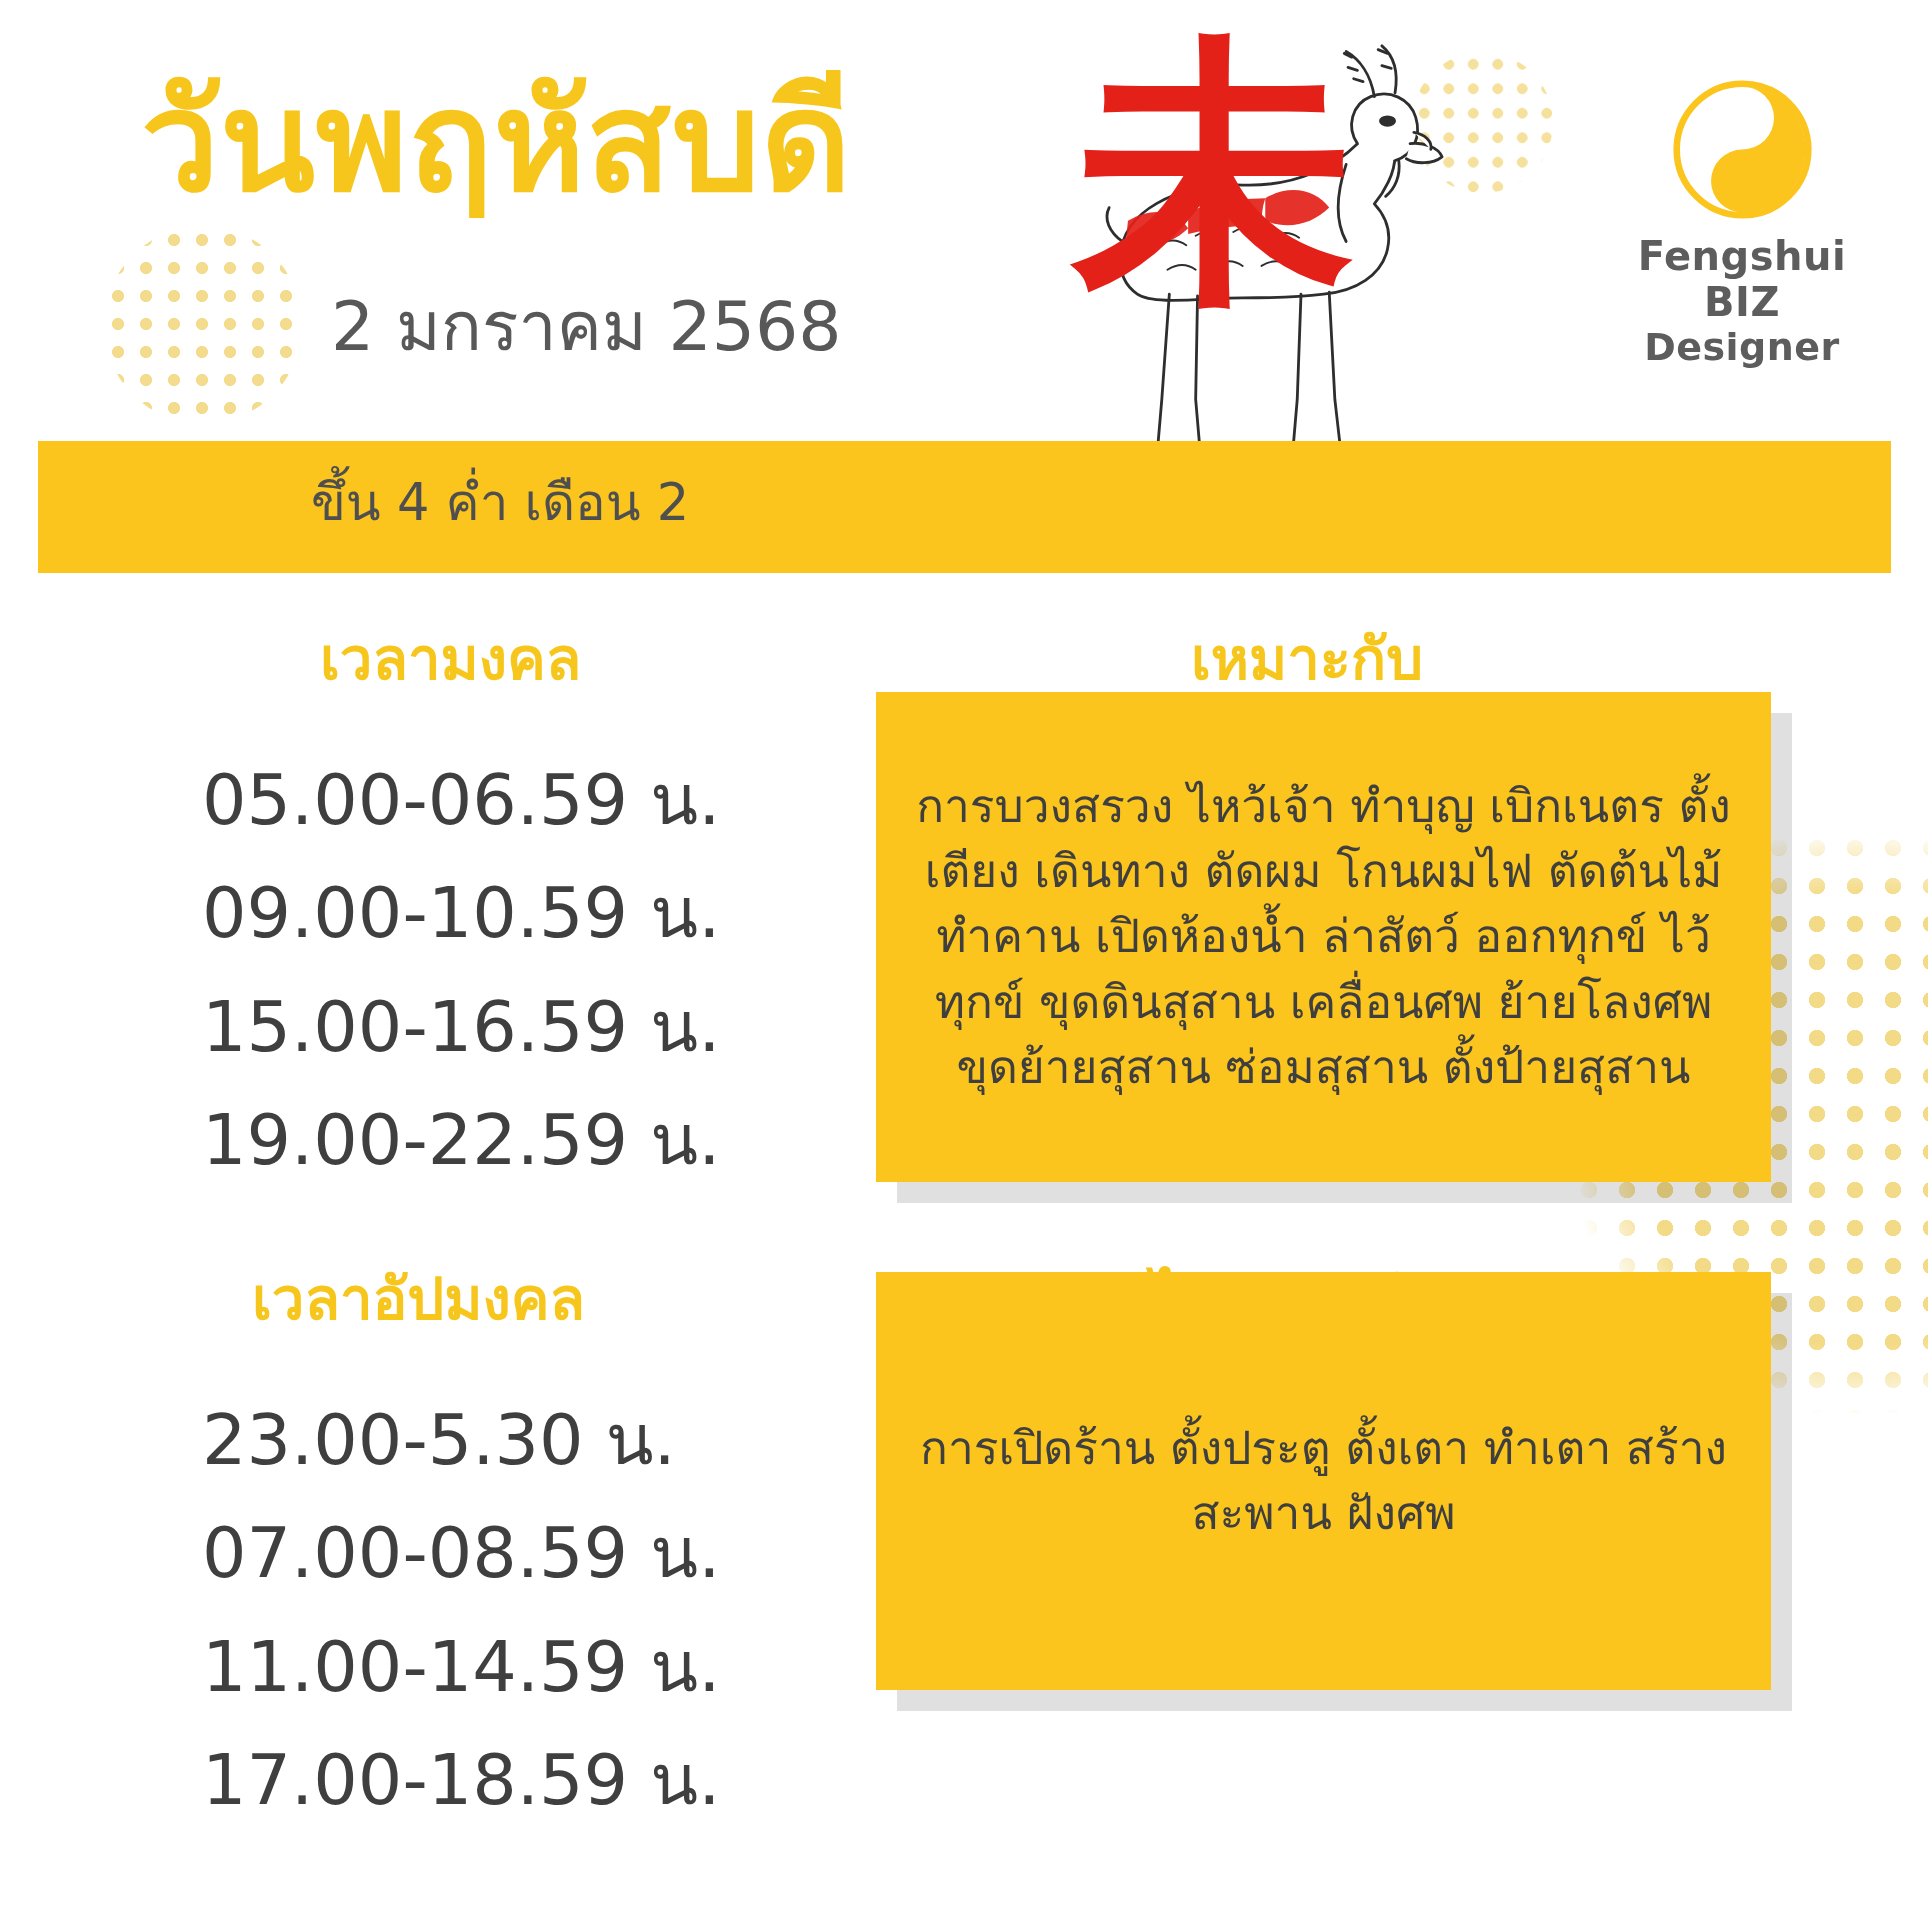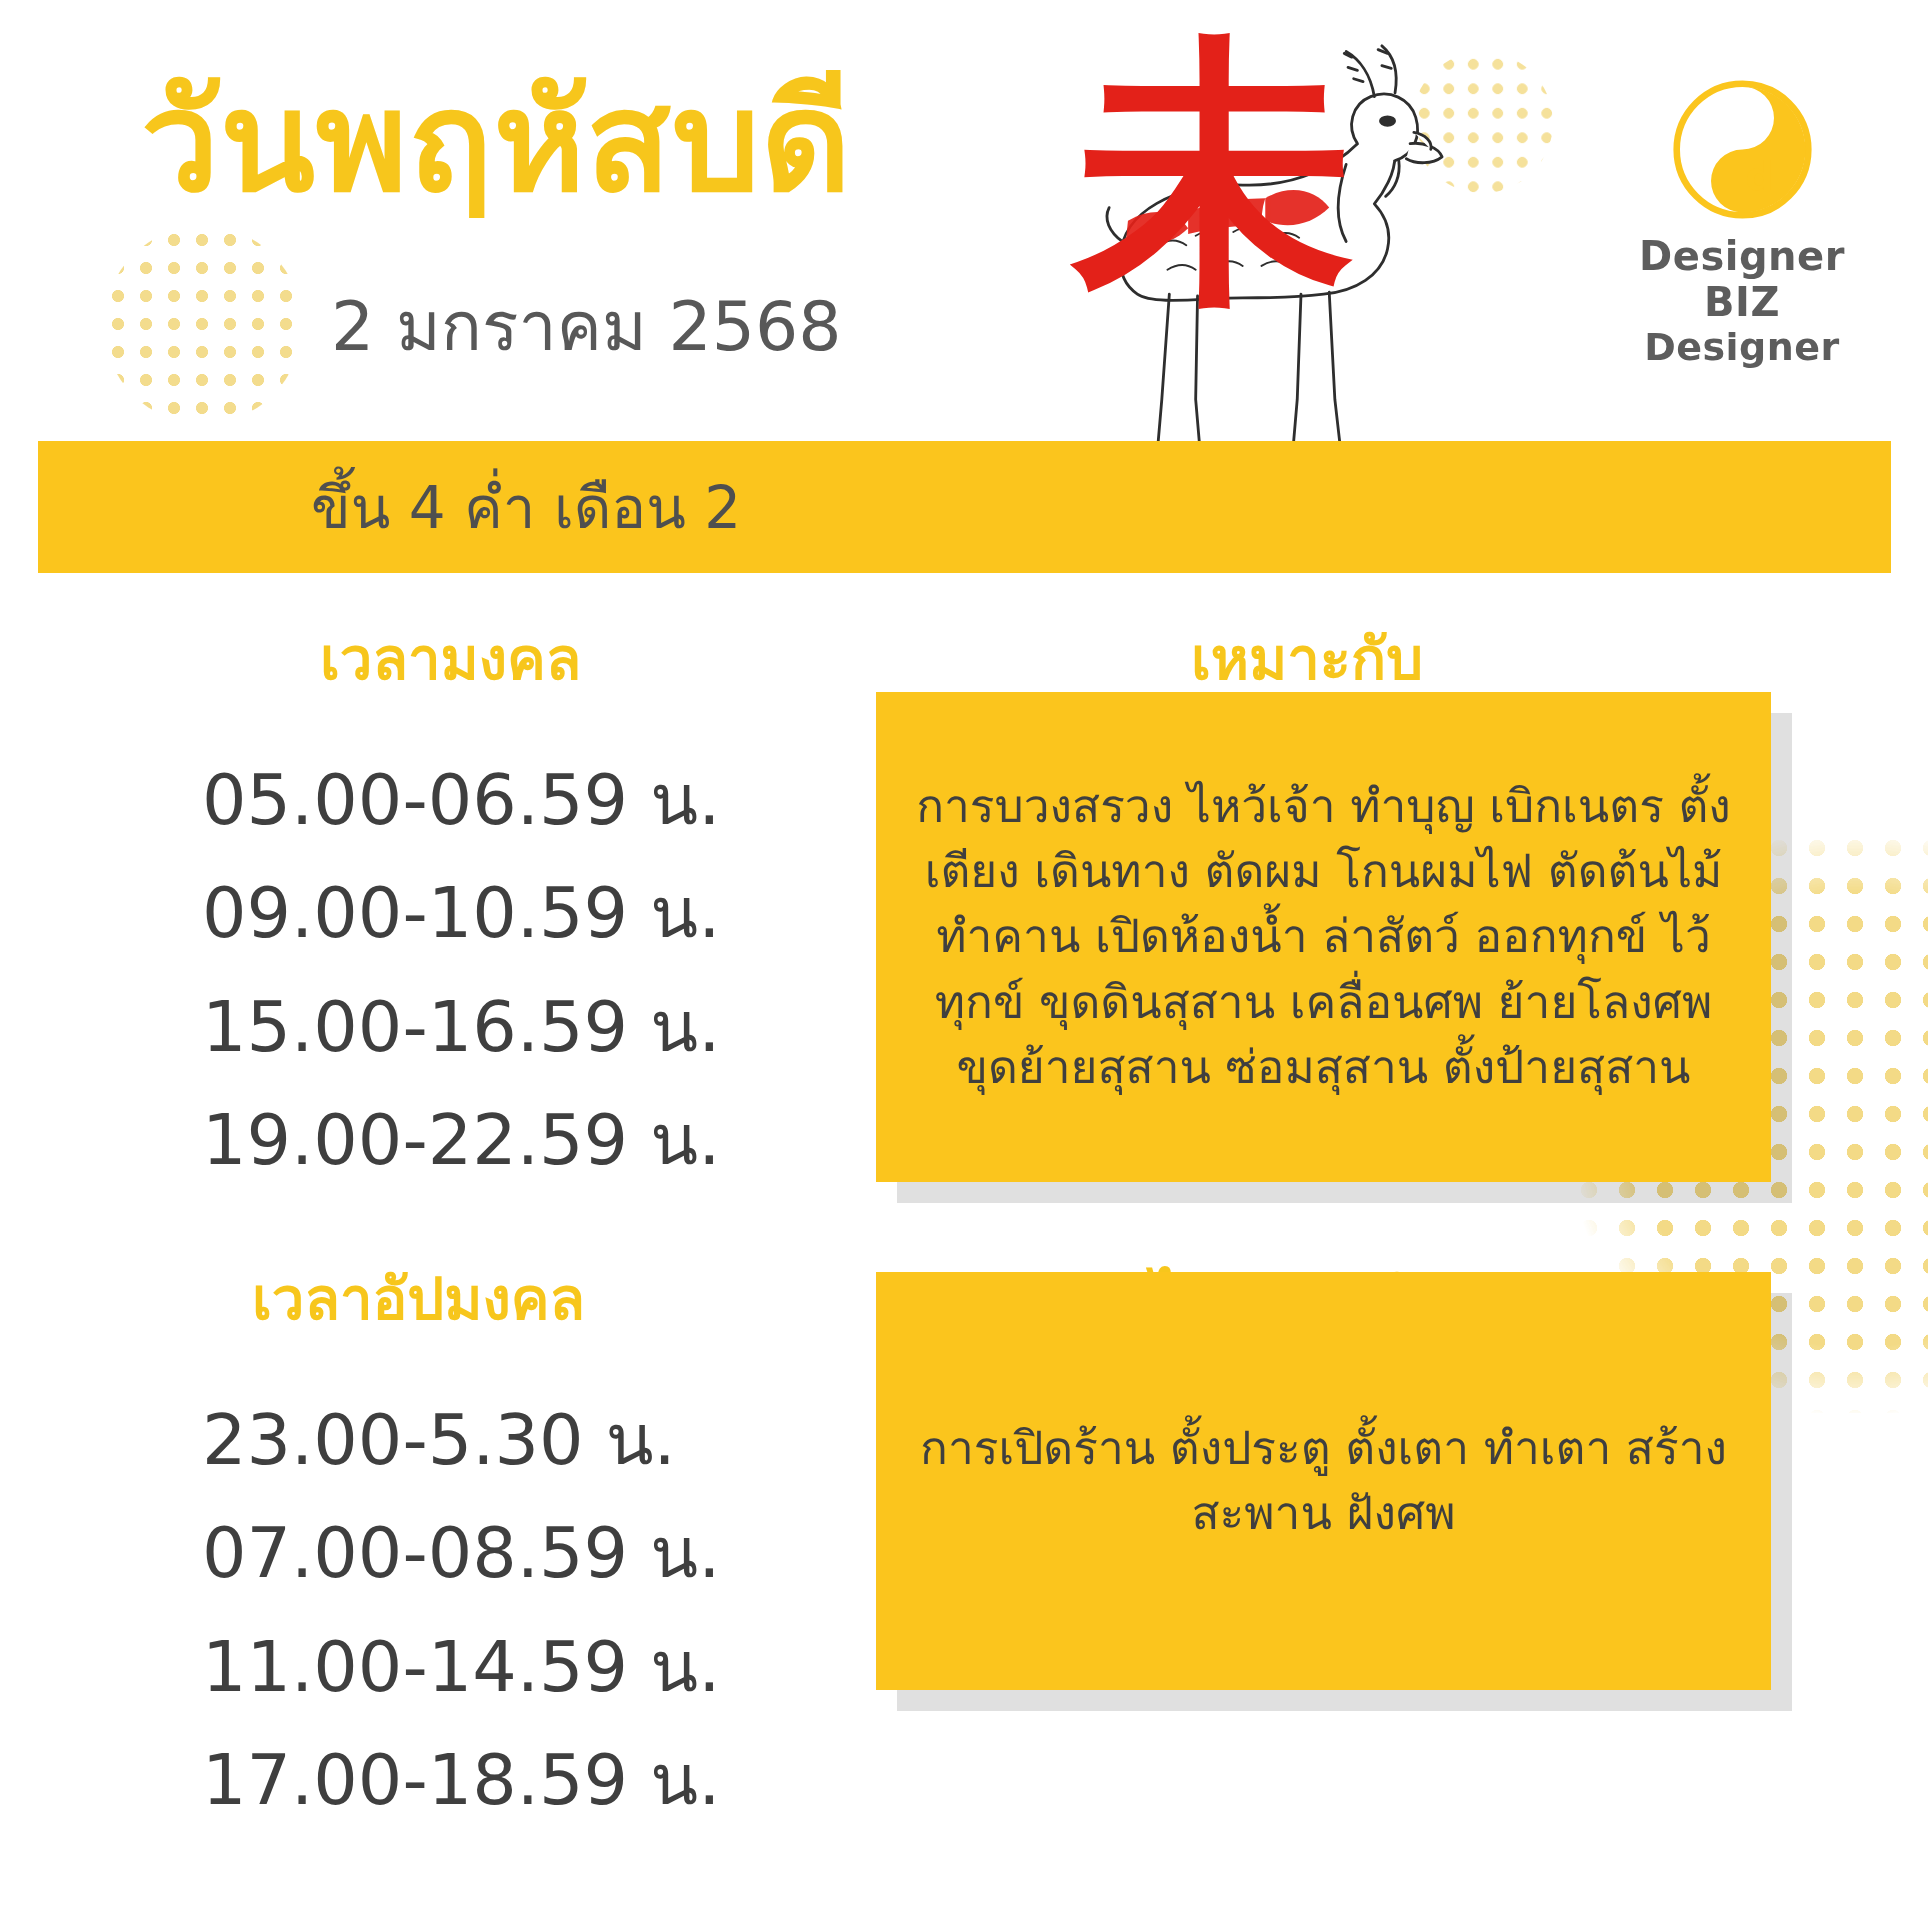--- a/index.html
+++ b/index.html
@@ -133,21 +133,21 @@
     left: 38px;
     top: 441px;
     width: 1853px;
     height: 132px;
     background: #fbc51d;
   }
   .band-text {
     position: absolute;
     left: 311px;
     top: 461px;
-    font-size: 58px;
+    font-size: 51px;
     color: #4f4f4f;
     white-space: nowrap;
   }
 
   
   .col-head {
     position: absolute;
     font-size: 58px;
     color: #f7c61c;
     font-weight: bold;
@@ -267,21 +267,21 @@
 
   <div class="logo">
     <div class="logo-mark">
       <svg viewBox="0 0 150 150" width="141" height="141">
         <circle cx="75" cy="75" r="70" fill="none" stroke="#fbc51d" stroke-width="7"></circle>
         <path d="M75 8 a67 67 0 0 1 0 134 a33.5 33.5 0 0 1 0 -67 a33.5 33.5 0 0 0 0 -67" fill="#fbc51d"></path>
         <text x="58" y="62" font-size="42" font-family="'DejaVu Sans', sans-serif" fill="#ffffff" font-weight="bold">b</text>
         <text x="78" y="118" font-size="42" font-family="'DejaVu Sans', sans-serif" fill="#fbc51d" font-weight="bold">d</text>
       </svg>
     </div>
-    <div class="logo-text1">Designer BIZ</div>
+    <div class="logo-text1">Fengshui BIZ</div>
     <div class="logo-text2">Designer</div>
   </div>
 </div>
 
 <div class="band"></div>
 <div class="band-text">ขึ้น 4 ค่ำ เดือน 2</div>
 
 <div class="col-head head-good-time">เวลามงคล</div>
 
 <div class="time-list time-good">

